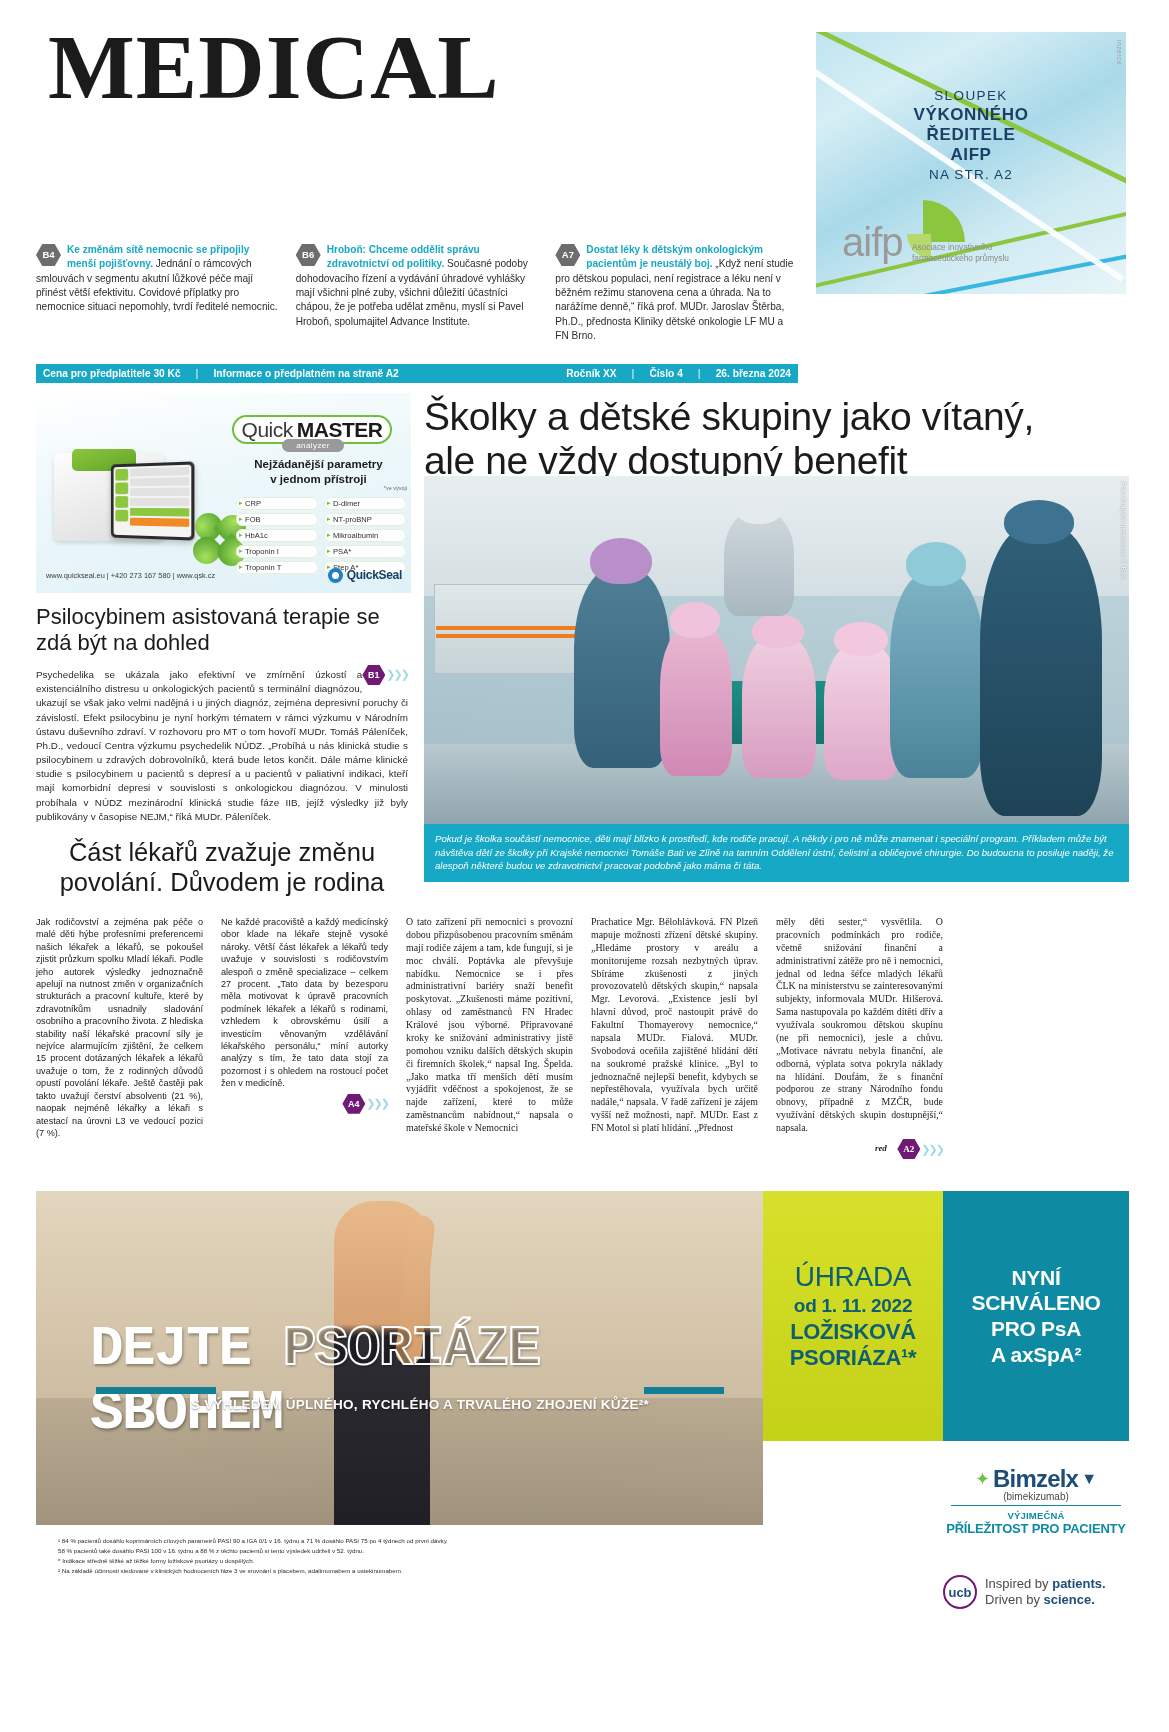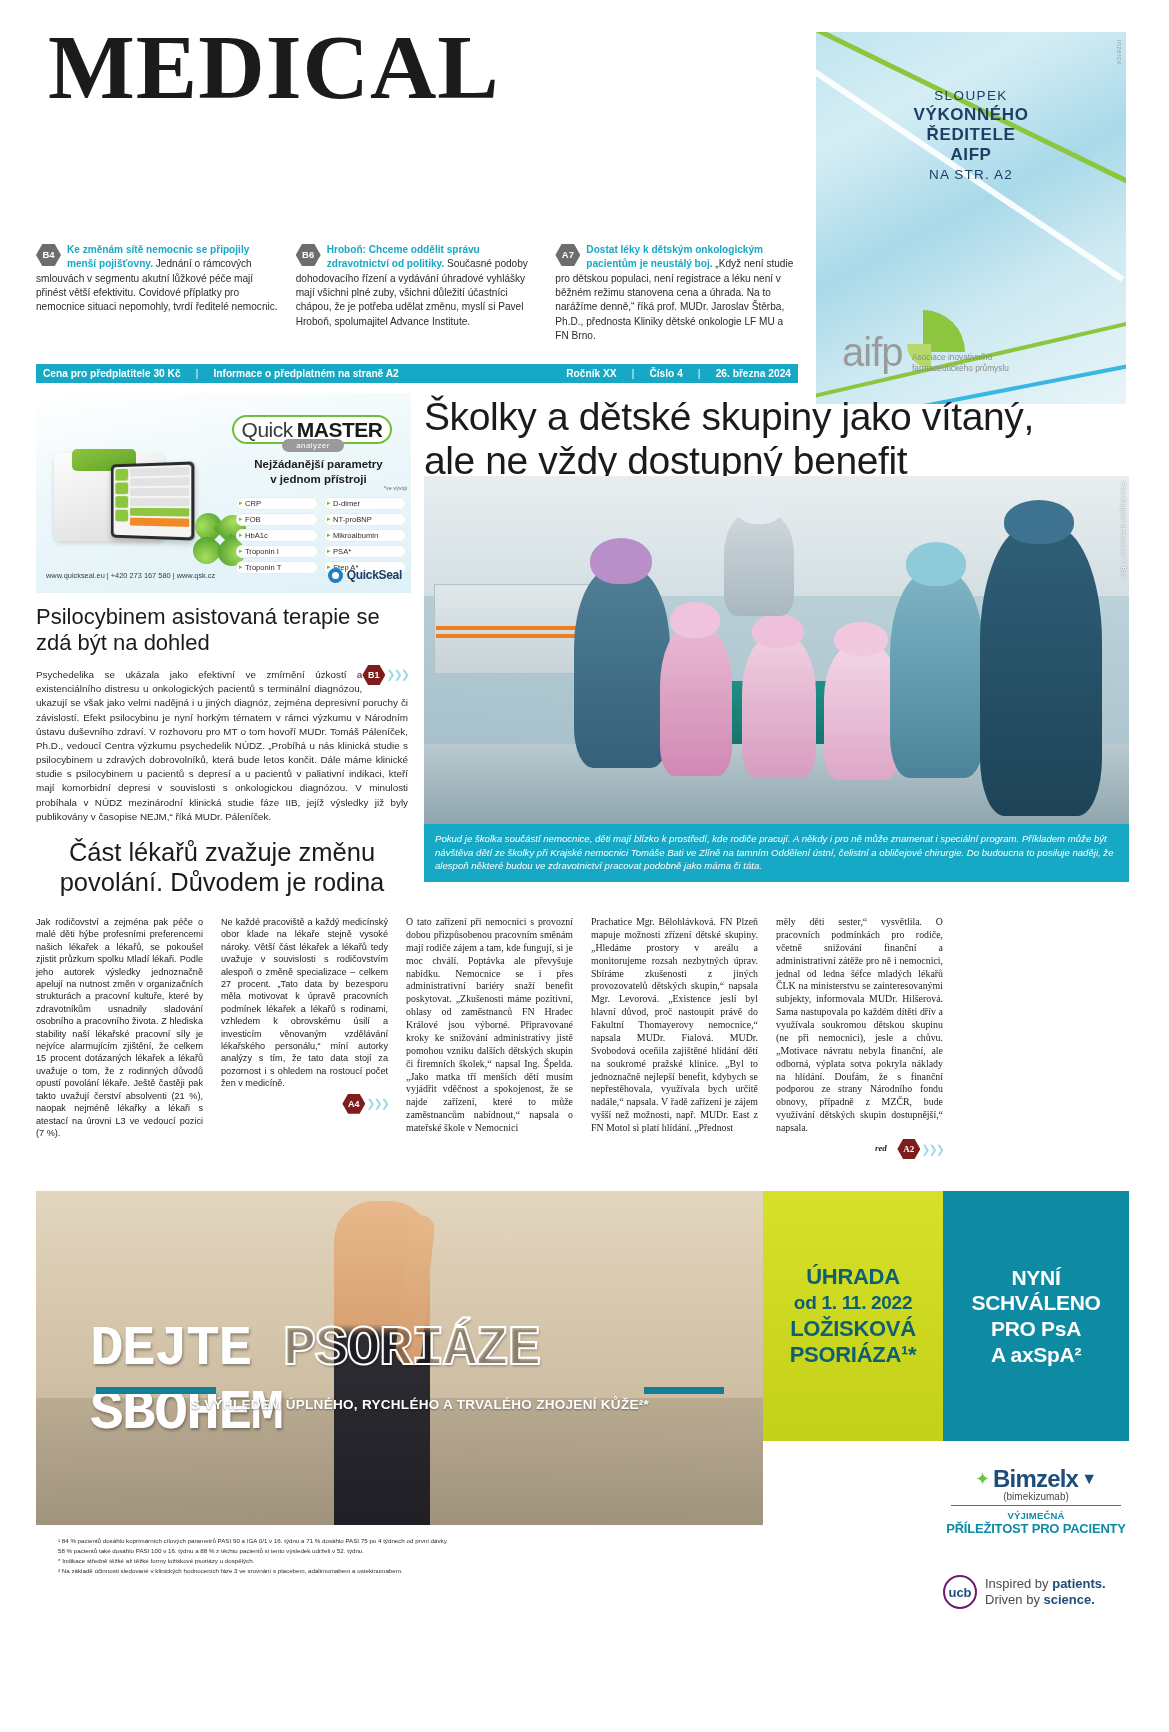--- a/index.html
+++ b/index.html
@@ -69,21 +69,21 @@
     background: #16a8c4; color: #fff;
     display: flex; align-items: center; justify-content: space-between;
     padding: 0 7px;
     font-size: 10.2px; font-weight: 600;
   }
   .pb-left, .pb-right { display: flex; align-items: center; gap: 15px; }
   .pb-sep { opacity: 0.65; }
 
   
   .aifp-ad {
-    position: absolute; left: 816px; top: 32px; width: 310px; height: 372px;
+    position: absolute; left: 816px; top: 32px; width: 310px; height: 262px;
     background: linear-gradient(152deg,#bfe4ef 0%, #d6eef5 22%, #a9d9e9 48%, #cfeaf2 70%, #e8f5f8 100%);
     overflow: hidden;
   }
   .aifp-ad::before {
     content:""; position:absolute; left:-30px; top:-20px; width:420px; height:5px;
     background:#8cc63f; transform: rotate(26deg); transform-origin: left top;
   }
   .aifp-ad::after {
     content:""; position:absolute; left:-40px; top:10px; width:420px; height:6px;
     background:#ffffff; transform: rotate(34deg); transform-origin: left top; opacity:.9;
@@ -287,21 +287,21 @@
   }
   .art1-body {
     position: absolute; left: 36px; top: 668px; width: 372px;
     font-size: 9.85px; line-height: 1.44; text-align: justify; color:#2b2b2b;
   }
   .art2-head {
     position: absolute; left: 36px; top: 838px; width: 372px;
     font-size: 25.5px; line-height: 1.16; color:#1b1b1b; font-weight:400;text-align:center;
   }
   .jump-badge {
-    display:inline-block; width:23px; height:20px; background:#7f1d1d; color:#fff;
+    display:inline-block; width:23px; height:20px; background:#701a75; color:#fff;
     font-size:9px; font-weight:700; text-align:center; line-height:20px;
     clip-path: polygon(25% 0%, 75% 0%, 100% 50%, 75% 100%, 25% 100%, 0% 50%);
     vertical-align: middle;
   }
   .jump-arrows { color:#9fd9e5; font-size:11px; letter-spacing:-2px; vertical-align: middle; margin-left:1px;}
   .jump-wrap { float:right; margin-top:-3px; }
 
   
   .cols {
     position:absolute; left:36px; top:916px; width:1093px;
@@ -360,21 +360,21 @@
     position:absolute; left:54px; top:206px; width:660px; text-align:center;
     font-size:13.5px; font-weight:700; color:#ffffff; letter-spacing:.3px;
     text-shadow: 0 1px 2px rgba(0,0,0,.4);
   }
   .psor-green {
     position:absolute; left:727px; top:0; width:180px; height:250px;
     background:linear-gradient(180deg,#d7e02a,#c3d117);
     display:flex; flex-direction:column; align-items:center; justify-content:center;
     text-align:center; color:#0f5f72;
   }
-  .pg-l1 { font-size:22px; font-weight:700; letter-spacing:-.3px;}
+  .pg-l1 { font-size:28px; font-weight:400; letter-spacing:-.3px;}
   .pg-l2 { font-size:19px; font-weight:700; letter-spacing:-.3px; margin-top:2px;}
   .pg-l3 { font-size:22px; font-weight:700; letter-spacing:-.3px; margin-top:2px;}
   .pg-l4 { font-size:22px; font-weight:700; letter-spacing:-.3px;}
   .psor-teal {
     position:absolute; left:907px; top:0; width:186px; height:250px;
     background:#0e8aa3;
     display:flex; flex-direction:column; align-items:center; justify-content:center;
     text-align:center; color:#ffffff;
   }
   .pt-l { font-size:21px; font-weight:700; letter-spacing:-.3px; line-height:1.22;}

